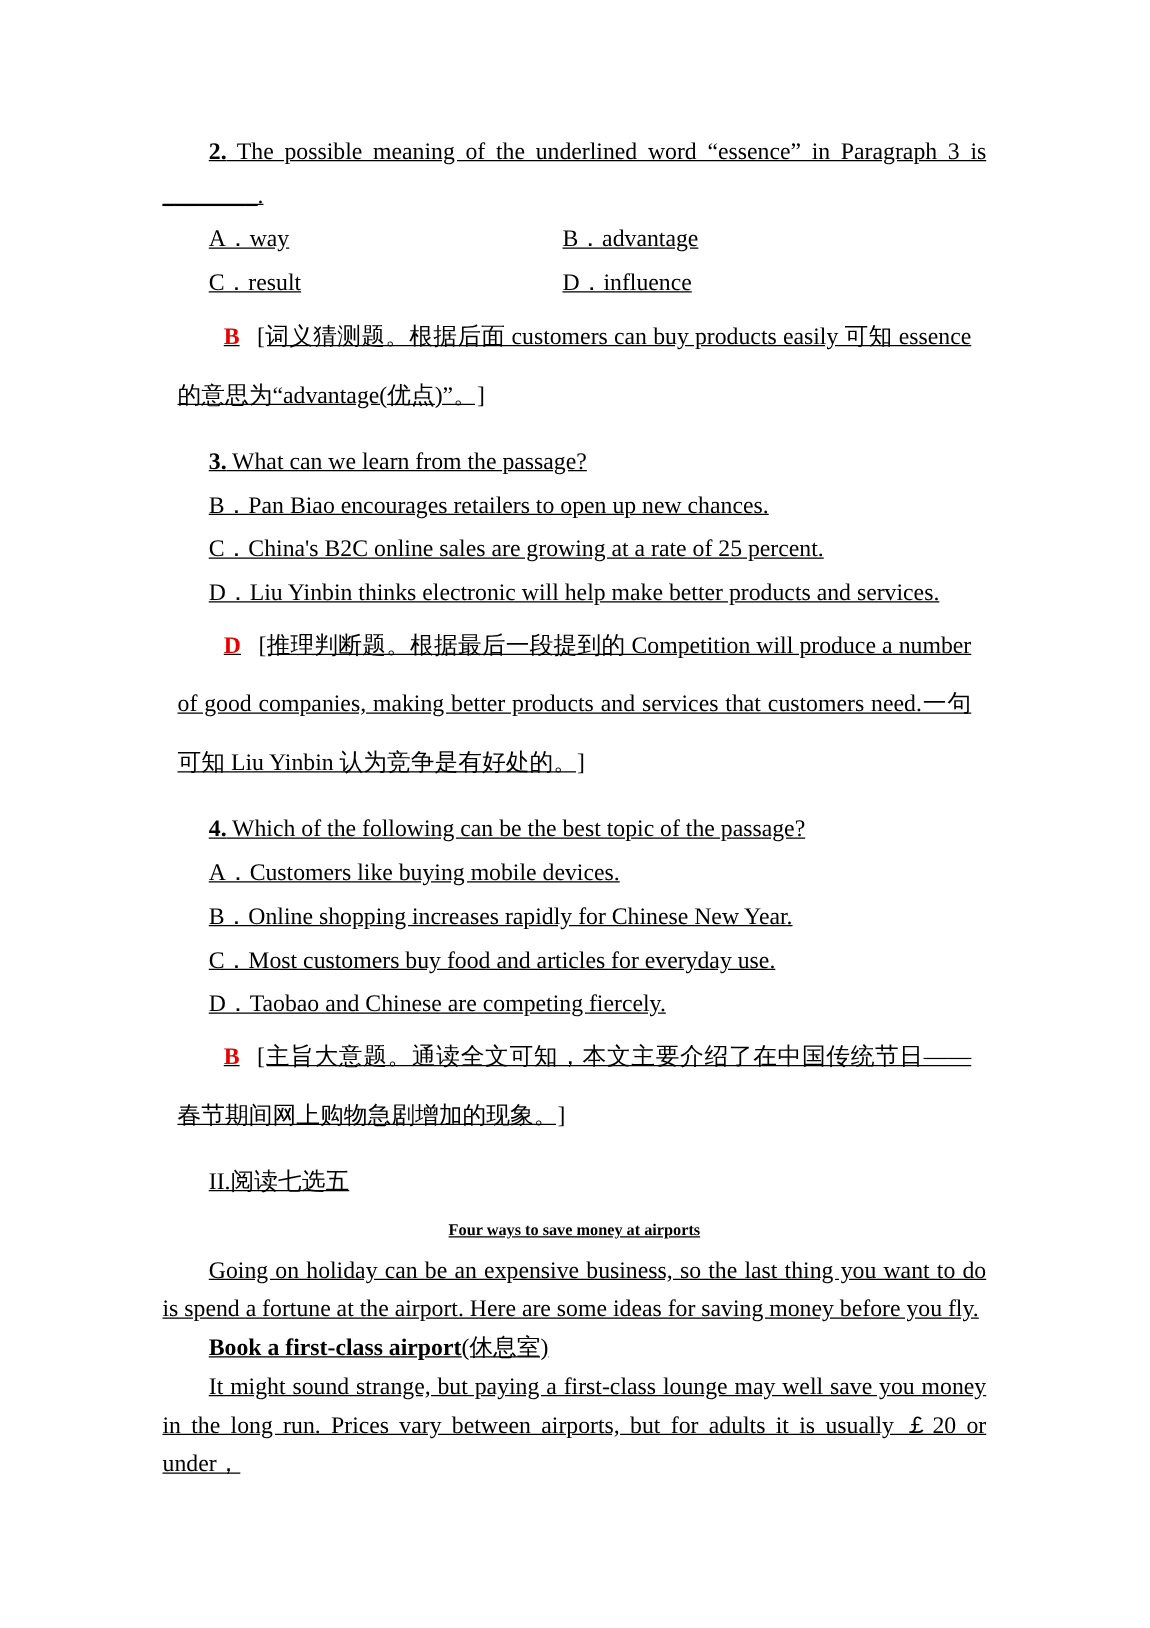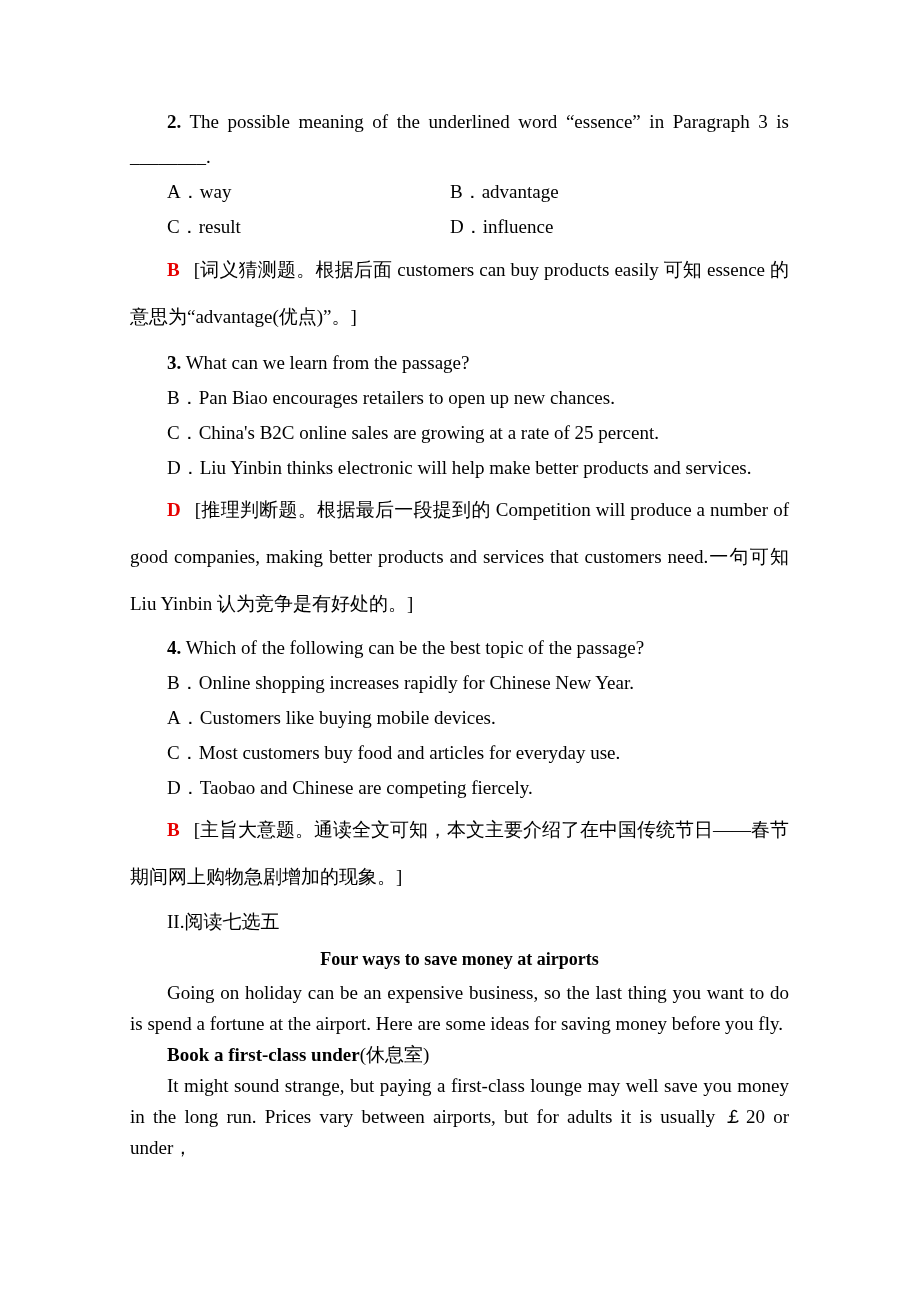--- a/index.html
+++ b/index.html
@@ -8,33 +8,34 @@
     background: #ffffff;
     font-family: "Liberation Serif", "DejaVu Serif", "DejaVu Sans", serif;
     color: #000000;
     overflow: hidden;
   }
   .page {
     box-sizing: border-box;
     width: 920px; height: 1302px;
     padding: 104px 131px 0 130px;
     font-size: 19px;
+    text-decoration: underline;
   }
   
   .stem { margin: 0; line-height: 35px; text-indent: 37px; text-align: justify; }
   .qnum { font-weight: bold; }
   .opt-row { display: flex; line-height: 35px; padding-left: 37px; }
   .opt-left { width: 283px; flex: 0 0 283px; }
   .opt { margin: 0; line-height: 35px; padding-left: 37px; }
   
-  .answer { margin: 0; line-height: 47px; text-indent: 37px; text-align: justify; }
+  .answer { margin: 12px; line-height: 47px; text-indent: 37px; text-align: justify; }
   .answer-letter { color: var(--answer-red, #e60000); font-weight: bold; margin-right: 14px; }
   .mt1 { margin-top: 1px; } .mt2 { margin-top: 2px; } .mt3 { margin-top: 3px; } .mt5 { margin-top: 5px; } .mt6 { margin-top: 6px; }
   .section-heading { margin: 4px 0 0 0; line-height: 35px; padding-left: 37px; }
-  .passage-title { margin: 3px 0 0 0; line-height: 35px; font-size: 18px; font-weight: bold; text-align: center; }
+  .passage-title { margin: 3px 0 0 0; line-height: 35px; font-size: 13px; font-weight: bold; text-align: center; }
   .para { margin: 0; line-height: 31px; text-indent: 37px; text-align: justify; }
   .subheading { margin: 0; line-height: 31px; padding-left: 37px; }
   .subheading .bold-part { font-weight: bold; }
 </style>
 </head>
 <body>
 
 <div class="page">
 
   <section>
@@ -53,29 +54,29 @@
   <section class="mt5">
     <p class="stem"><span class="qnum">3.</span><span> What can we learn from the passage?</span></p>
     <p class="opt">B．Pan Biao encourages retailers to open up new chances.</p>
     <p class="opt">C．China's B2C online sales are growing at a rate of 25 percent.</p>
     <p class="opt">D．Liu Yinbin thinks electronic will help make better products and services.</p>
     <p class="answer mt1"><span class="answer-letter">D</span><span>[推理判断题。根据最后一段提到的 Competition will produce a number of good companies, making better products and services that customers need.一句可知 Liu Yinbin 认为竞争是有好处的。]</span></p>
   </section>
 
   <section class="mt3">
     <p class="stem"><span class="qnum">4.</span><span> Which of the following can be the best topic of the passage?</span></p>
+    <p class="opt">A．Customers like buying mobile devices.</p>
     <p class="opt">B．Online shopping increases rapidly for Chinese New Year.</p>
-    <p class="opt">A．Customers like buying mobile devices.</p>
     <p class="opt">C．Most customers buy food and articles for everyday use.</p>
     <p class="opt">D．Taobao and Chinese are competing fiercely.</p>
     <p class="answer mt1"><span class="answer-letter">B</span><span>[主旨大意题。通读全文可知，本文主要介绍了在中国传统节日——春节期间网上购物急剧增加的现象。]</span></p>
   </section>
 
   <p class="section-heading">II.阅读七选五</p>
 
   <section>
     <h3 class="passage-title">Four ways to save money at airports</h3>
     <p class="para">Going on holiday can be an expensive business, so the last thing you want to do is spend a fortune at the airport. Here are some ideas for saving money before you fly.</p>
-    <p class="subheading"><span class="bold-part">Book a first-class under</span><span>(休息室)</span></p>
+    <p class="subheading"><span class="bold-part">Book a first-class airport</span><span>(休息室)</span></p>
     <p class="para mt6">It might sound strange, but paying a first-class lounge may well save you money in the long run. Prices vary between airports, but for adults it is usually ￡20 or under，</p>
   </section>
 
 </div>
 
 </body></html>

